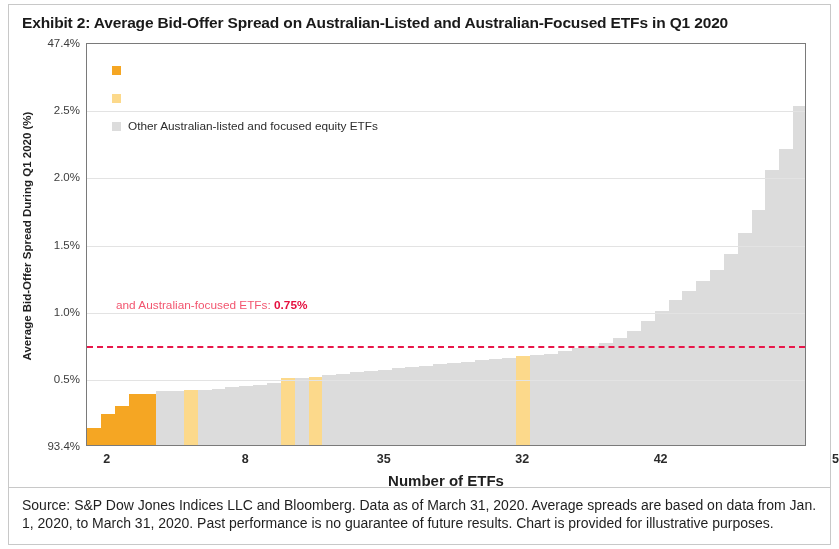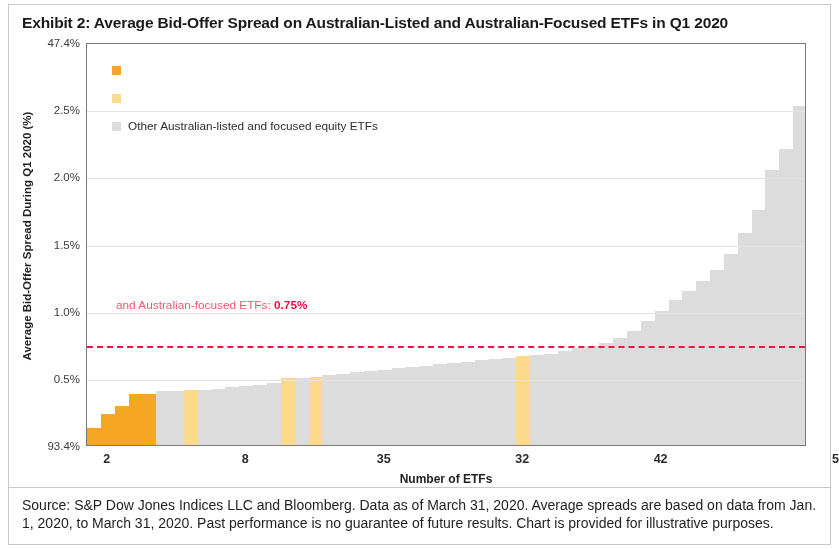--- a/index.html
+++ b/index.html
@@ -114,21 +114,21 @@
     top: 452px;
     width: 720px;
     height: 20px;
   }
   #xaxis-title {
     position: absolute;
     left: 86px;
     top: 472px;
     width: 720px;
     text-align: center;
-    font-size: 12px;
+    font-size: 15px;
     font-weight: bold;
     color: #1f1f1f;
   }
   #yaxis-title {
     position: absolute;
     left: -138px;
     top: 230px;
     width: 330px;
     text-align: center;
     font-size: 11.5px;

